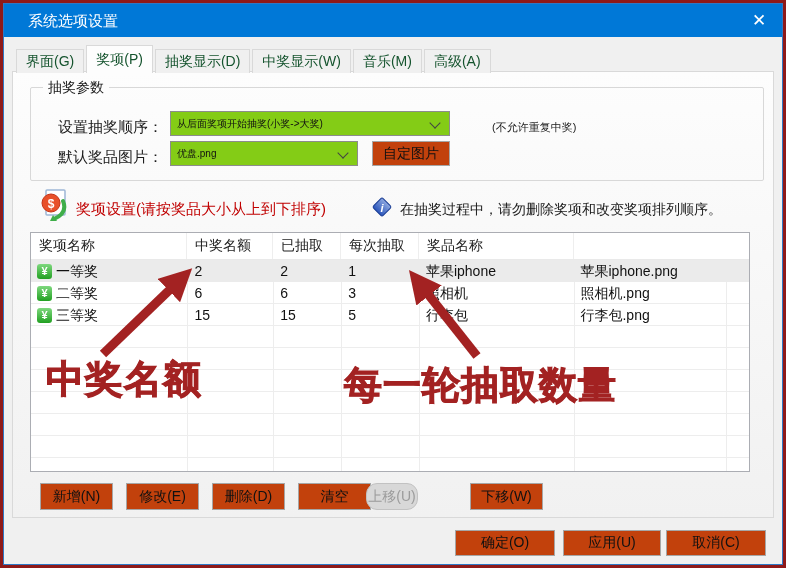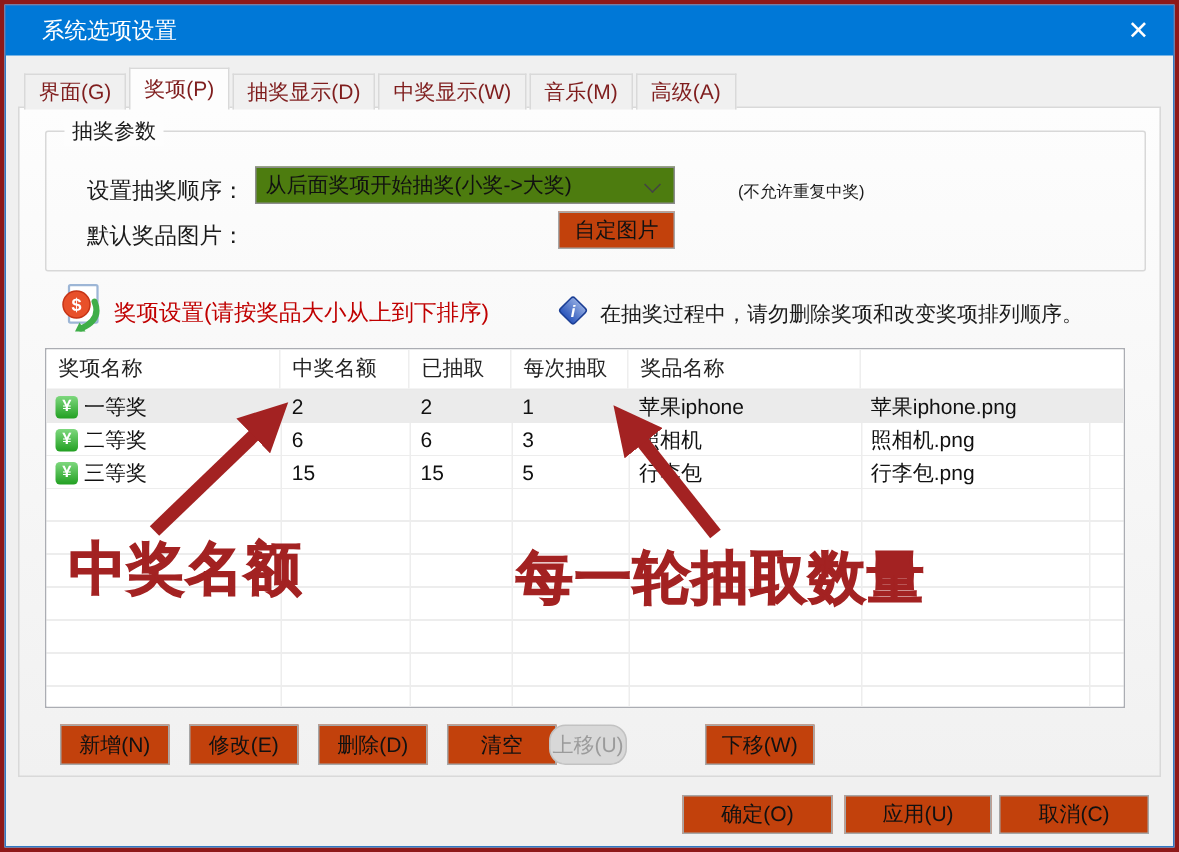--- a/index.html
+++ b/index.html
@@ -7,32 +7,32 @@
   .screen{position:relative;width:786px;height:568px;background:#8e1919;overflow:hidden;}
   .window{position:absolute;left:3px;top:3px;width:780px;height:562px;box-sizing:border-box;
           background:#f0f0f0;border:1px solid #2f78c4;}
   
   .titlebar{position:absolute;left:0;top:0;width:100%;height:33px;background:#0078d7;}
   .title{position:absolute;left:24px;top:0;line-height:33px;color:#fff;font-size:15px;}
   .close{position:absolute;right:0;top:0;width:46px;height:33px;display:flex;align-items:center;justify-content:center;cursor:pointer;}
   .close span{color:#fff;font-size:17px;font-weight:300;}
   
   .tabs{position:absolute;left:12px;top:41px;display:flex;align-items:flex-end;z-index:3;}
-  .tab{height:23px;line-height:23px;padding:0 9px;margin-right:2px;font-size:14px;color:#7f1d1d;
+  .tab{height:23px;line-height:23px;padding:0 9px;margin-right:2px;font-size:14px;color:#14532d;
        background:#f0f0f0;border:1px solid #d9d9d9;border-bottom:none;cursor:pointer;}
   .tab.active{height:27px;line-height:27px;background:#fdfdfd;}
   .tabpanel{position:absolute;left:8px;top:67px;width:762px;height:447px;box-sizing:border-box;
             background:linear-gradient(180deg,#fdfdfd,#f1f1f1);border:1px solid #d9d9d9;z-index:1;}
   
   .groupbox{position:absolute;left:26px;top:83px;width:734px;height:94px;box-sizing:border-box;
             border:1px solid #d8d8d8;border-radius:2px;z-index:2;}
   .legend{position:absolute;left:12px;top:-9px;padding:0 5px;font-size:14px;color:#1a1a1a;background:#fdfdfd;}
   .flabel{position:absolute;font-size:15px;color:#1a1a1a;z-index:2;}
-  .combo{position:absolute;box-sizing:border-box;background:#4d7c0f;border:1px solid #8c8c8c;
-         font-size:14px;color:#111;padding-left:6px;line-height:23px;z-index:2;cursor:pointer;}
+  .combo{position:absolute;box-sizing:border-box;background:#84cc16;border:1px solid #8c8c8c;
+         font-size:10px;color:#111;padding-left:6px;line-height:23px;z-index:2;cursor:pointer;}
   .chev{position:absolute;right:10px;top:7px;width:7px;height:7px;border-right:1.5px solid #444;
         border-bottom:1.5px solid #444;transform:rotate(45deg);}
   .btn{position:absolute;box-sizing:border-box;background:#c2410c;border:1px solid #a6a6a6;
        font-size:14px;color:#111;display:flex;align-items:center;justify-content:center;z-index:2;cursor:pointer;}
   .btn.disabled{background:#d8d8d8;color:#9b9b9b;border-color:#c2c2c2;cursor:default;}
   .note{position:absolute;font-size:11px;color:#1a1a1a;z-index:2;}
   
   .money-icon{position:absolute;left:36px;top:185px;width:28px;height:33px;z-index:2;}
   .section-title{position:absolute;left:72px;top:192px;line-height:26px;font-size:15px;color:#c00000;z-index:2;}
   .diamond-icon{position:absolute;left:367px;top:192px;width:22px;height:22px;z-index:2;}
@@ -88,20 +88,24 @@
 
     <div class="groupbox">
       <span class="legend">抽奖参数</span>
     </div>
     <span class="flabel" style="left:54px;top:114px;">设置抽奖顺序：</span>
     <div class="combo" style="left:166px;top:107px;width:280px;height:25px;">
       <span>从后面奖项开始抽奖(小奖-&gt;大奖)</span>
       <span class="chev"></span>
     </div>
     <span class="flabel" style="left:54px;top:144px;">默认奖品图片：</span>
+    <div class="combo" style="left:166px;top:137px;width:188px;height:25px;">
+      <span>优盘.png</span>
+      <span class="chev"></span>
+    </div>
     <div class="btn" style="left:368px;top:137px;width:78px;height:25px;">
       <span>自定图片</span>
     </div>
     <span class="note" style="left:488px;top:116px;">(不允许重复中奖)</span>
 
     <svg class="money-icon" viewBox="0 0 28 33">
       <rect x="6" y="1" width="19" height="25" rx="1" fill="#ffffff" stroke="#9db6d6" stroke-width="1.5"></rect>
       <circle cx="11" cy="14" r="9" fill="#e8502a" stroke="#c53315" stroke-width="1"></circle>
       <text x="11" y="18.5" font-size="12" font-weight="bold" fill="#ffffff" text-anchor="middle">$</text>
       <path d="M23 12 q 5 12 -9 18" fill="none" stroke="#3fae49" stroke-width="4" stroke-linecap="round"></path>

